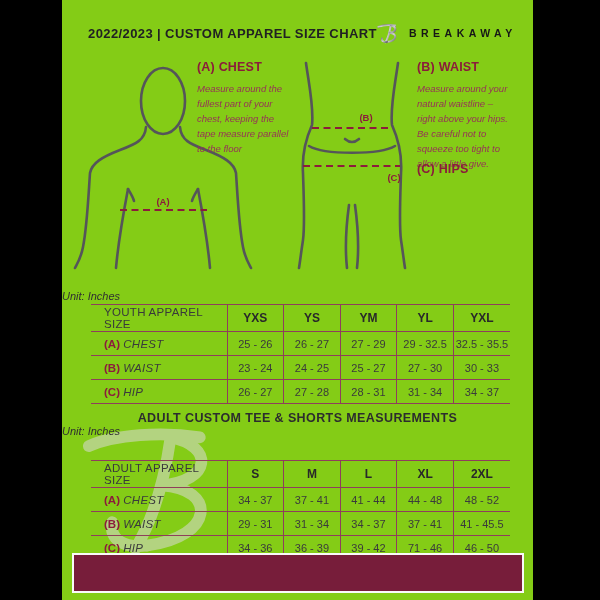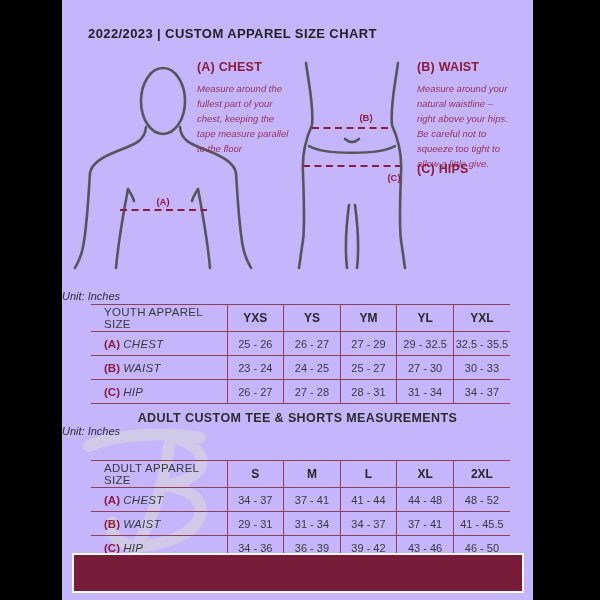--- a/index.html
+++ b/index.html
@@ -2,21 +2,21 @@
 <html><head>
 <meta charset="utf-8">
 <style>
   html,body{margin:0;padding:0;}
   body{
     width:600px;height:600px;background:#000;position:relative;overflow:hidden;
     font-family:"Liberation Sans", sans-serif;
   }
   .doc{
     position:absolute;left:62px;top:0;width:471px;height:600px;
-    background:#c4b5fd;overflow:hidden;
+    background:#84cc16;overflow:hidden;
   }
   
   .header{
     position:absolute;left:26px;top:18px;width:421px;height:30px;
     display:flex;align-items:center;justify-content:space-between;
   }
   .header-title{
     font-size:13px;font-weight:bold;letter-spacing:.4px;color:#212123;
     white-space:nowrap;
   }
@@ -86,20 +86,39 @@
       <path d="M 1.5 6.5 C 6 4.5, 14 4, 20.5 5"></path>
       <path d="M 15.5 5 C 14.5 12, 12.5 19, 9.5 24"></path>
       <path d="M 15.5 5 C 23 6.5, 22.5 12.5, 14 13.2"></path>
       <path d="M 14 13.2 C 23.5 13.8, 23 22, 11.5 23.5"></path>
       <path d="M 11.5 23.5 C 7.5 24, 5 22.5, 5.5 19.5"></path>
     </g>
   </svg>
 
   <div class="header">
     <div class="header-title">2022/2023  |  CUSTOM APPAREL SIZE CHART</div>
+    <div class="brand">
+      <svg width="23" height="25" viewBox="0 0 26 28">
+        <defs>
+          <linearGradient id="silver" x1="0" y1="0" x2="1" y2="1">
+            <stop offset="0" stop-color="#8d8d8f"></stop>
+            <stop offset="0.5" stop-color="#cfcfd1"></stop>
+            <stop offset="1" stop-color="#626264"></stop>
+          </linearGradient>
+        </defs>
+        <g fill="none" stroke="url(#silver)" stroke-width="2.2" stroke-linecap="round">
+          <path d="M 1.5 6.5 C 6 4.5, 14 4, 20.5 5"></path>
+          <path d="M 15.5 5 C 14.5 12, 12.5 19, 9.5 24"></path>
+          <path d="M 15.5 5 C 23 6.5, 22.5 12.5, 14 13.2"></path>
+          <path d="M 14 13.2 C 23.5 13.8, 23 22, 11.5 23.5"></path>
+          <path d="M 11.5 23.5 C 7.5 24, 5 22.5, 5.5 19.5"></path>
+        </g>
+      </svg>
+      <div class="brand-name">BREAKAWAY</div>
+    </div>
   </div>
 
   <svg class="diagram-svg" width="471" height="215" viewBox="0 0 471 215">
 
     <g>
       <ellipse class="fig" cx="101" cy="46" rx="22" ry="33"></ellipse>
       <path class="fig" d="M 84 72 C 83 85, 74 89, 58 95 C 40 102, 30 108, 28 118 C 26 148, 25 172, 21 192 C 19 203, 15 209, 13 213"></path>
       <path class="fig" d="M 118 72 C 119 85, 128 89, 144 95 C 162 102, 172 108, 174 118 C 176 148, 177 172, 181 192 C 183 203, 187 209, 189 213"></path>
       <path class="fig" d="M 66 134 C 69 139, 71 142, 72 146"></path>
       <path class="fig" d="M 66 134 C 62 155, 56 190, 54 213"></path>
@@ -227,20 +246,20 @@
           <td>31 - 34</td>
           <td>34 - 37</td>
           <td>37 - 41</td>
           <td>41 - 45.5</td>
         </tr>
         <tr>
           <td class="lbl-c"><span class="pfx">(C)</span> <span class="nm">HIP</span></td>
           <td>34 - 36</td>
           <td>36 - 39</td>
           <td>39 - 42</td>
-          <td>43 - 46</td>
+          <td>71 - 46</td>
           <td>46 - 50</td>
         </tr>
       </tbody>
   </table>
 
   <div class="footer-bar"></div>
 </div>
 
 </body></html>

